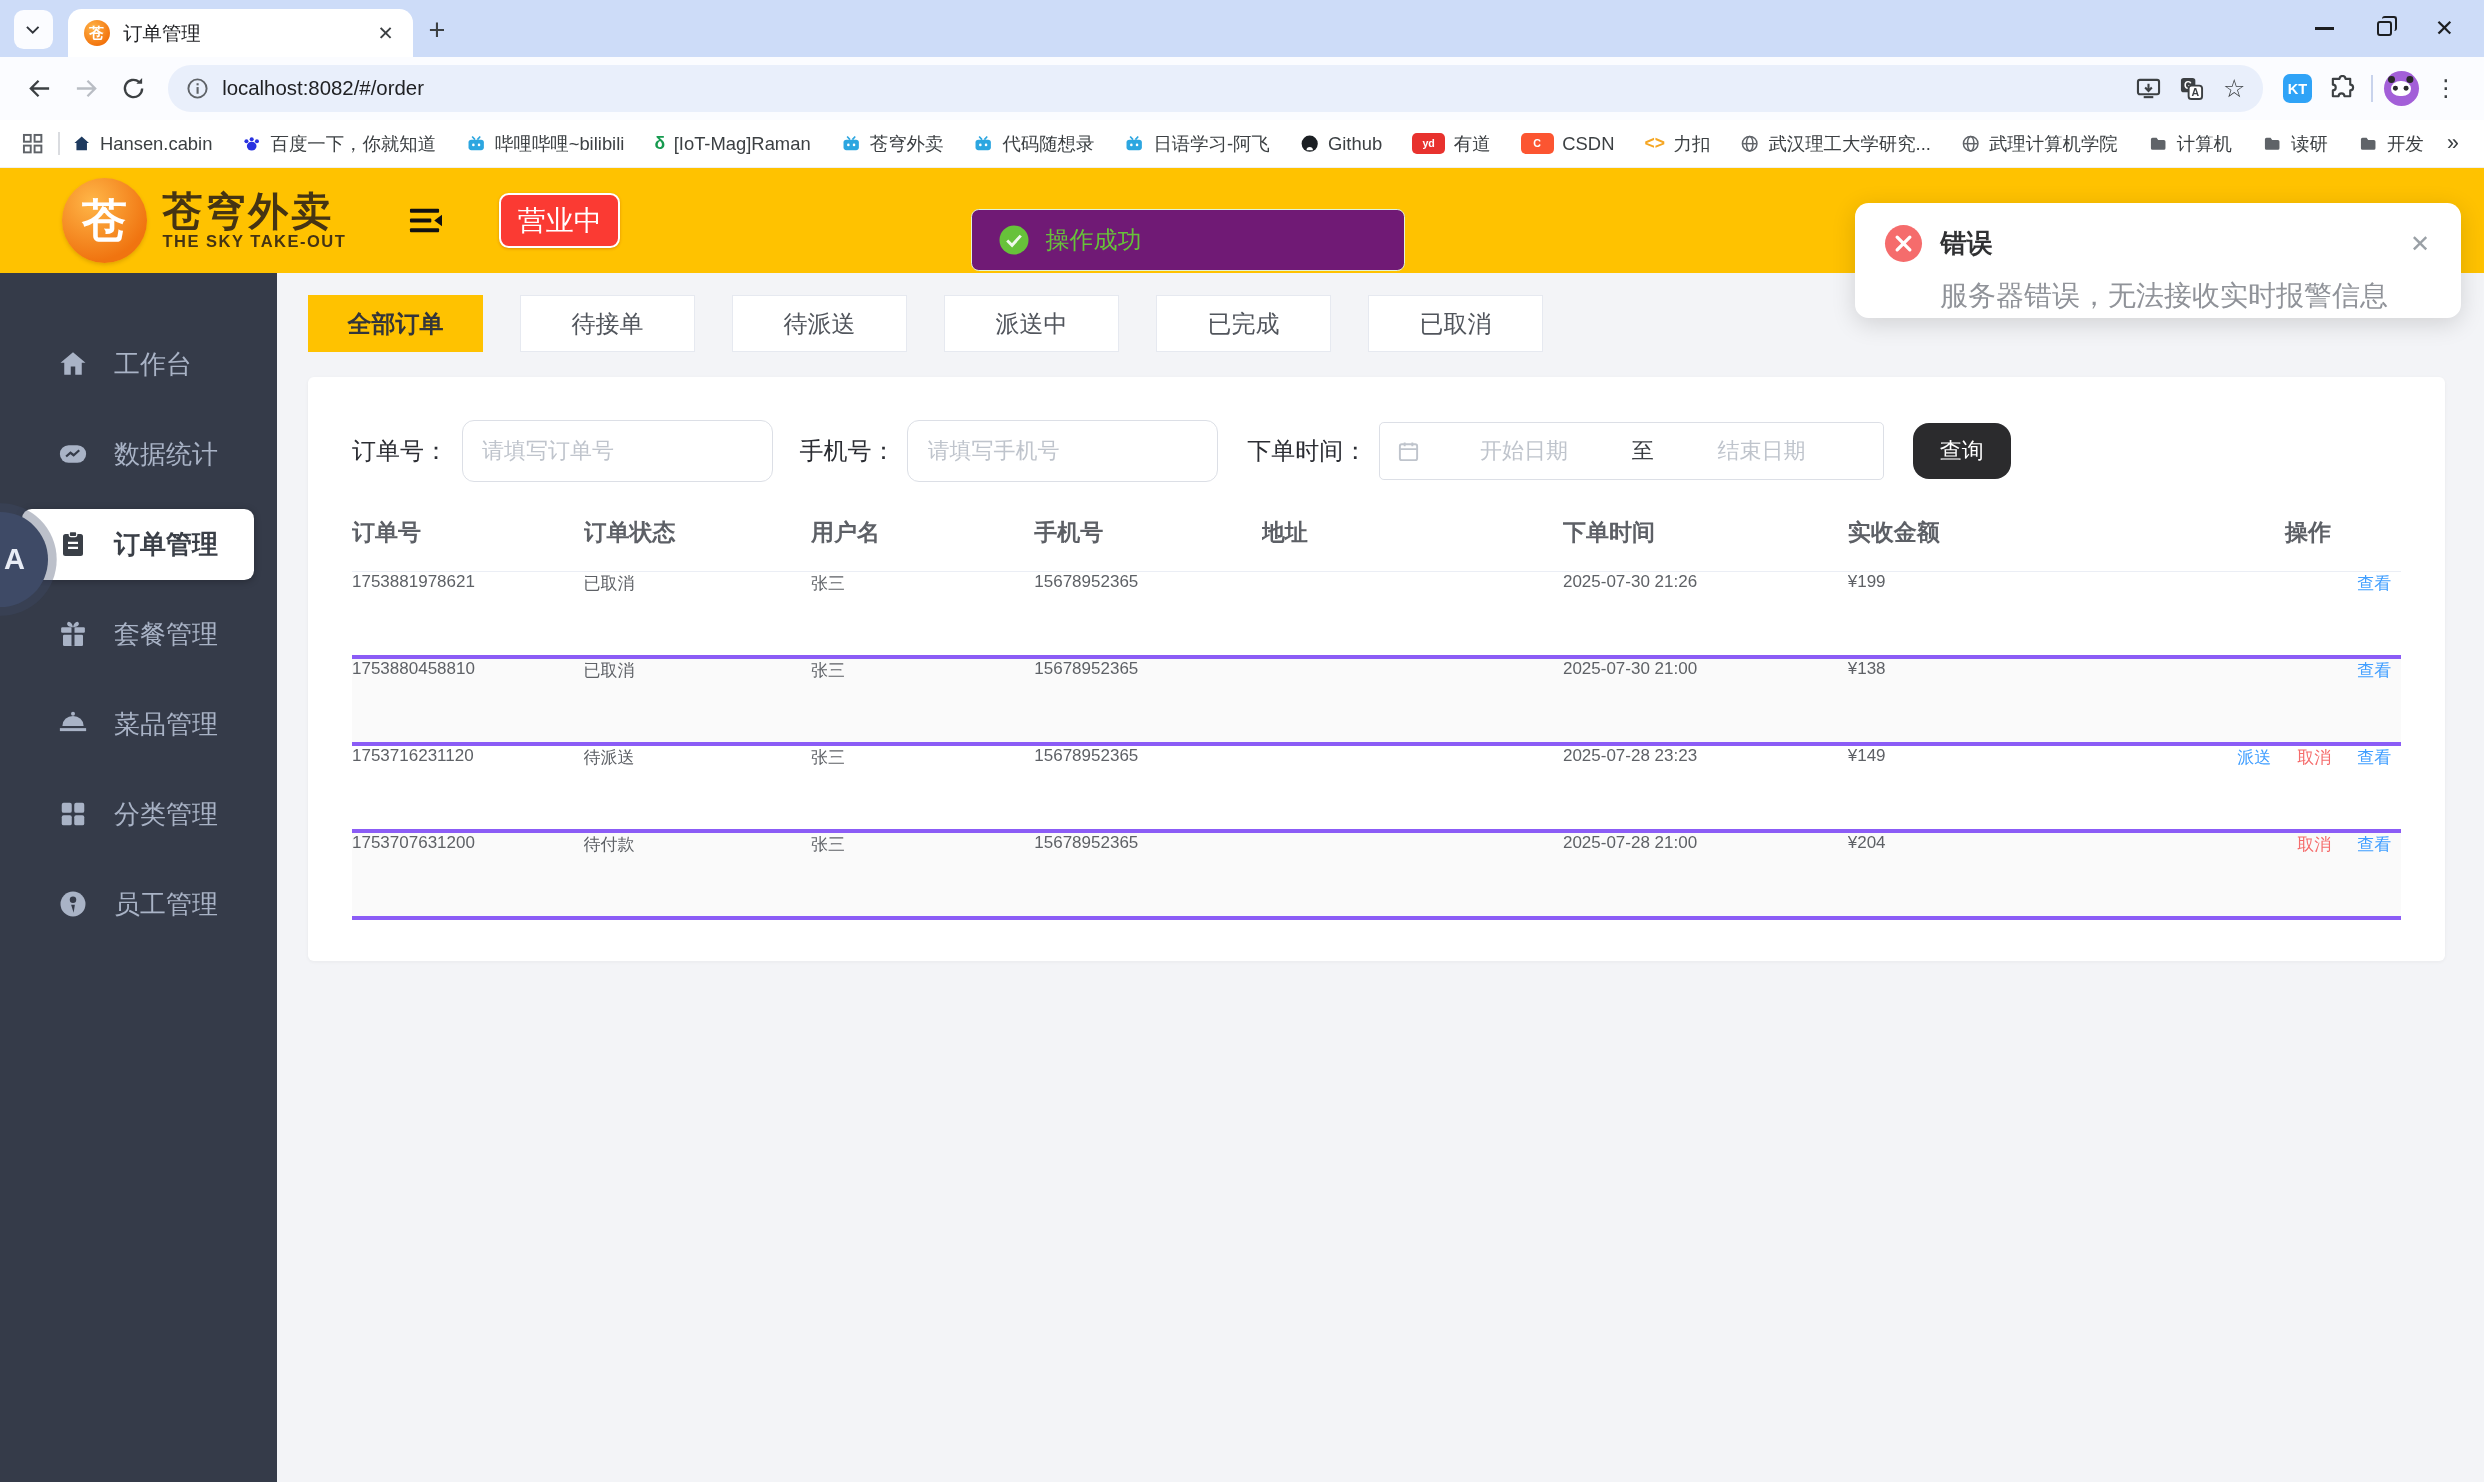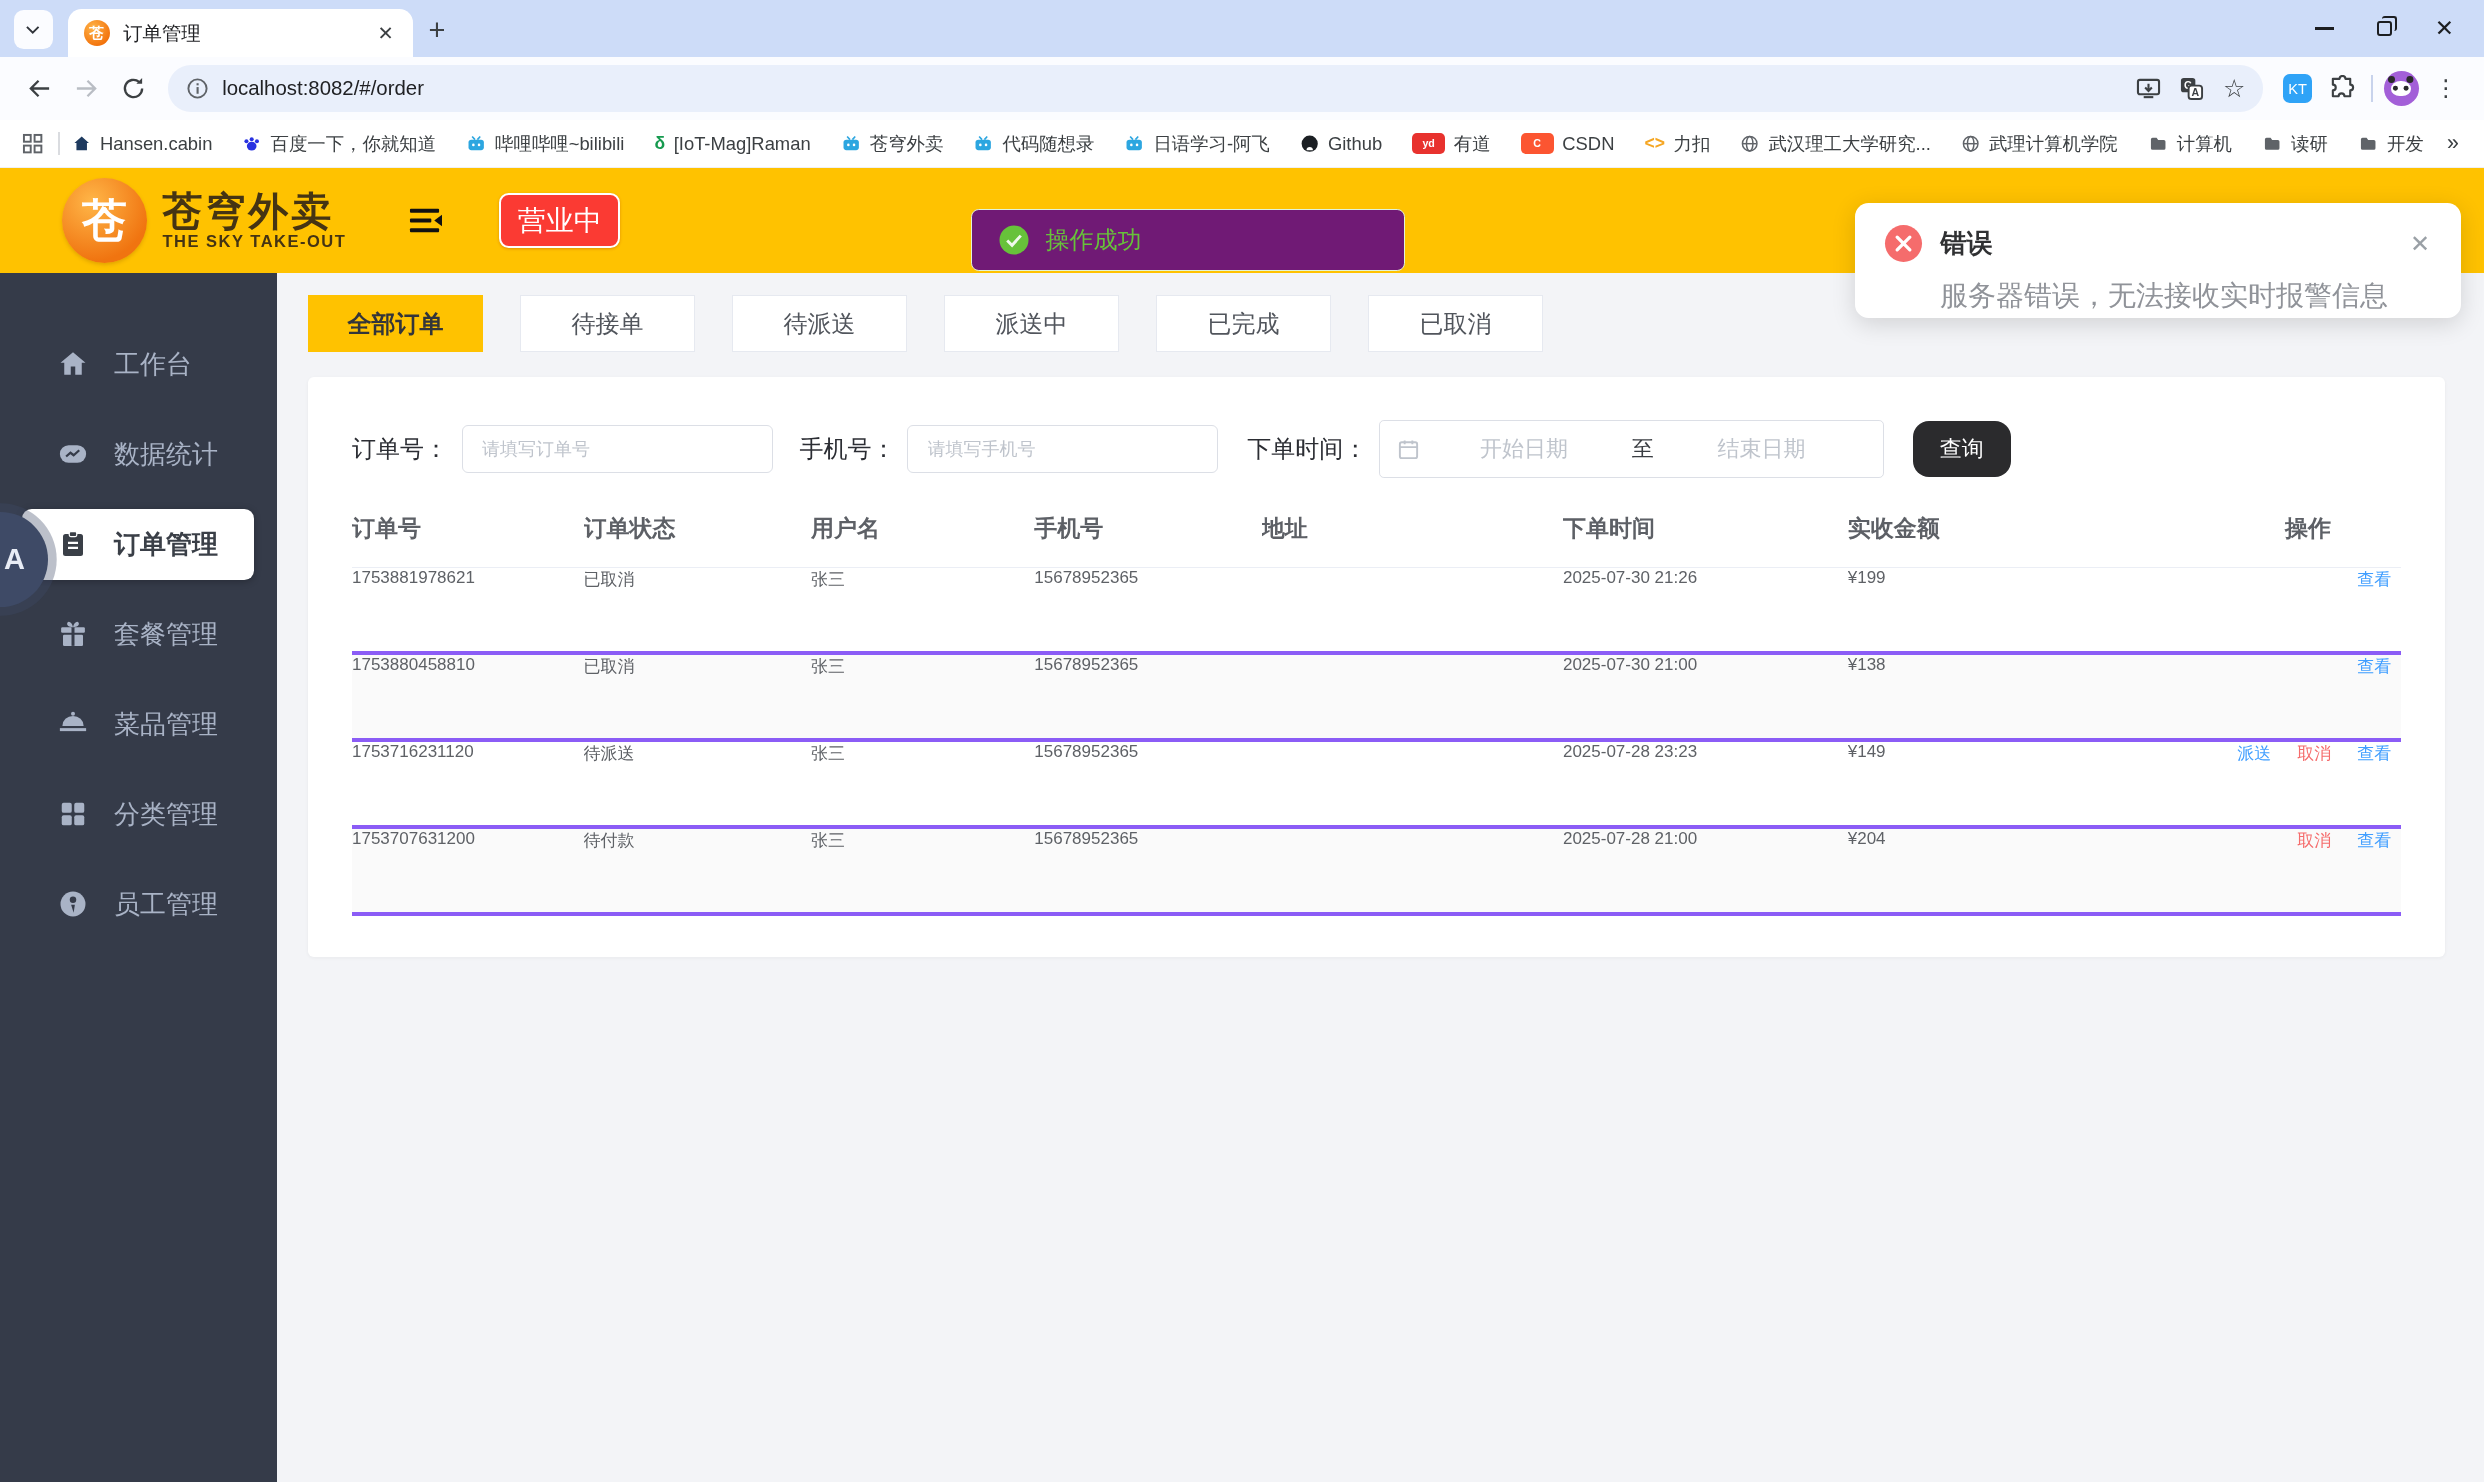--- a/index.html
+++ b/index.html
@@ -26,21 +26,21 @@
   .win-restore-glyph:before{content:"";position:absolute;left:2.9px;top:-6.8px;width:12.6px;height:12.6px;border:2.4px solid #1c1e21;border-radius:2.9px;border-bottom:none;border-left:none;}
   .win-close-glyph{font-size:23px;line-height:1;}
 
   .toolbar{height:63px;background:#fbfcff;display:flex;align-items:center;padding:0 15.5px;}
   .nav-btn{width:47px;height:47px;border-radius:50%;display:flex;align-items:center;justify-content:center;cursor:pointer;flex:none;}
   .omnibox{flex:1;height:47px;background:#e9effb;border-radius:23px;margin:0 11.6px;display:flex;align-items:center;padding:0 7.8px 0 17.5px;min-width:0;}
   .url-text{margin-left:13.6px;font-size:20.4px;color:#202124;white-space:nowrap;}
   .omni-spacer{flex:1;}
   .omni-icon{width:43px;height:39px;display:flex;align-items:center;justify-content:center;cursor:pointer;flex:none;color:#3c4043;}
   .star-glyph{font-size:25px;color:#3c4043;}
-  .ext-kt{width:29px;height:29px;border-radius:6.8px;background:#2fa3f7;color:#fff;font-weight:normal;font-size:14.6px;display:flex;align-items:center;justify-content:center;cursor:pointer;}
+  .ext-kt{width:29px;height:29px;border-radius:6.8px;background:#2fa3f7;color:#fff;font-weight:bold;font-size:14.6px;display:flex;align-items:center;justify-content:center;cursor:pointer;}
   .tb-icon{width:45px;height:45px;display:flex;align-items:center;justify-content:center;cursor:pointer;flex:none;}
   .tb-divider{width:1.9px;height:27px;background:#c8d3ec;margin:0 5.8px;}
   .avatar{width:35px;height:35px;border-radius:50%;background:#a35fd8;position:relative;cursor:pointer;overflow:hidden;}
   .avatar:before{content:"";position:absolute;left:7.8px;top:9.7px;width:19.4px;height:15.5px;border-radius:50% 50% 45% 45%;background:#fff;}
   .avatar:after{content:"";position:absolute;left:4.9px;top:4.9px;width:6.8px;height:6.8px;border-radius:50%;background:#2b2b2b;box-shadow:18.4px 0 0 #2b2b2b,3.9px 8.7px 0 -1px #2b2b2b,14.6px 8.7px 0 -1px #2b2b2b;}
   .more-dots{font-size:23px;color:#3c4043;letter-spacing:0;}
 
   .bookmarks{height:48px;background:#fff;display:flex;align-items:center;padding:0 13.6px;border-bottom:1px solid #eef0f5;overflow:hidden;}
   .bm-apps{width:39px;height:35px;display:flex;align-items:center;justify-content:center;cursor:pointer;flex:none;}
   .bm-sep{width:1.9px;height:23px;background:#dadce0;margin:0 11.6px 0 5.8px;flex:none;}
@@ -78,21 +78,21 @@
 
   .main{flex:1;padding:22px 39px 0 31px;min-width:0;}
   .order-tabs{display:flex;margin-bottom:25px;gap:38px;}
   .order-tab{width:175px;height:57px;background:#fff;border:1px solid #e6e9f0;margin-left:-1px;display:flex;align-items:center;justify-content:center;font-size:24px;color:#51555c;cursor:pointer;}
   .order-tab:first-child{margin-left:0;}
   .order-tab.active{background:var(--yellow,#ffc200);border-color:var(--yellow,#ffc200);color:#33353a;font-weight:bold;}
 
   .card{background:#fff;border-radius:5.8px;box-shadow:0 1px 3.9px rgba(31,35,41,.05);padding:43px 44px 41px;}
   .filters{display:flex;align-items:center;margin-bottom:35px;}
   .f-label{font-size:24px;color:#2b2d33;white-space:nowrap;}
-  .f-input{height:48px;border:1px solid #dcdfe6;border-radius:6px;font-size:18px;color:#333;padding:0 19.4px;outline:none;font-family:inherit;background:#fff;}
+  .f-input{height:62px;border:1px solid #dcdfe6;border-radius:12px;font-size:22px;color:#333;padding:0 19.4px;outline:none;font-family:inherit;background:#fff;}
   .f-input::placeholder{color:#bfc4cc;}
   .date-range{width:505px;height:58px;border:1px solid #dcdfe6;border-radius:4.9px;display:flex;align-items:center;padding:0 17.5px;cursor:pointer;background:#fff;}
   .dr-text{flex:1;text-align:center;font-size:22px;color:#bfc4cc;white-space:nowrap;}
   .dr-sep{font-size:22px;color:#3a3d42;padding:0 3.9px;}
   .search-btn{width:98px;height:56px;margin-left:29px;background:#2b2b2d;border:none;border-radius:16px;color:#fff;font-size:22px;cursor:pointer;font-family:Liberation Serif, serif;}
 
   .tbl-header,.tbl-row{display:flex;}
   .tbl-header{height:55px;border-bottom:1px solid #ebeef5;font-weight:bold;color:#5d6066;font-size:23px;}
   .tbl-row{height:87px;border-bottom:4px solid #8b5cf6;font-size:17px;color:#5e6166;}
   .tbl-row.striped{background:#fafafa;}

